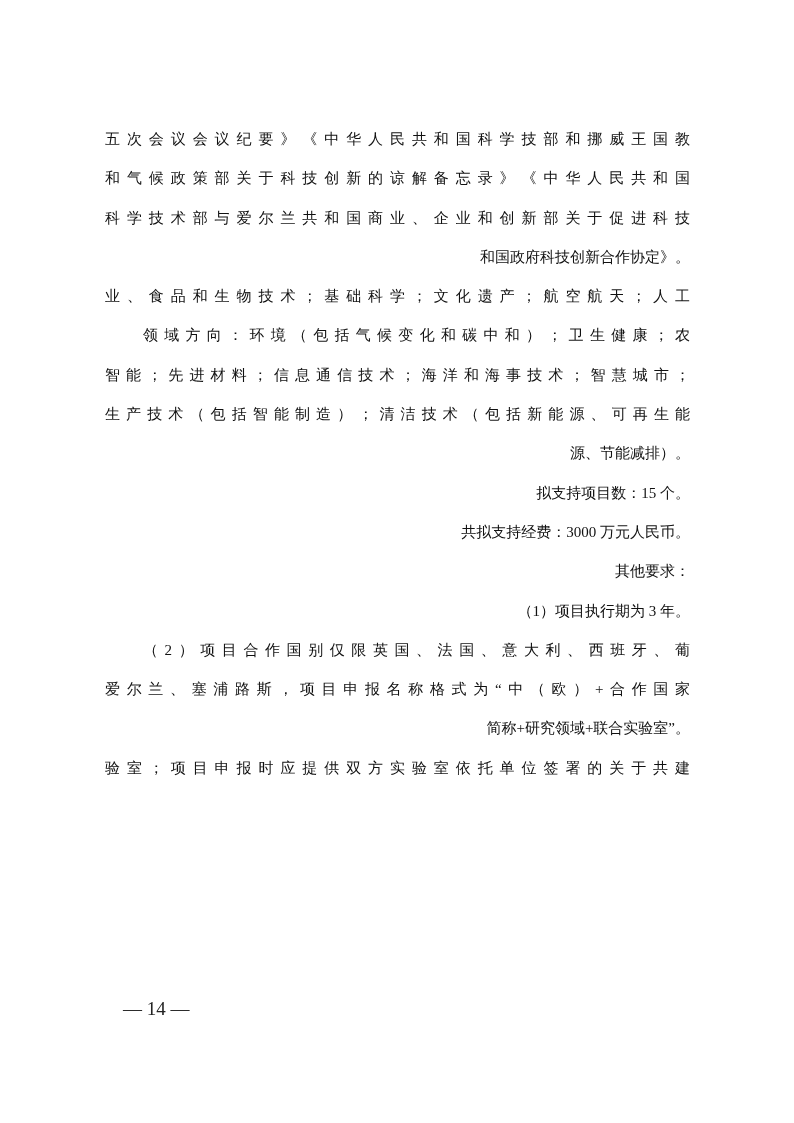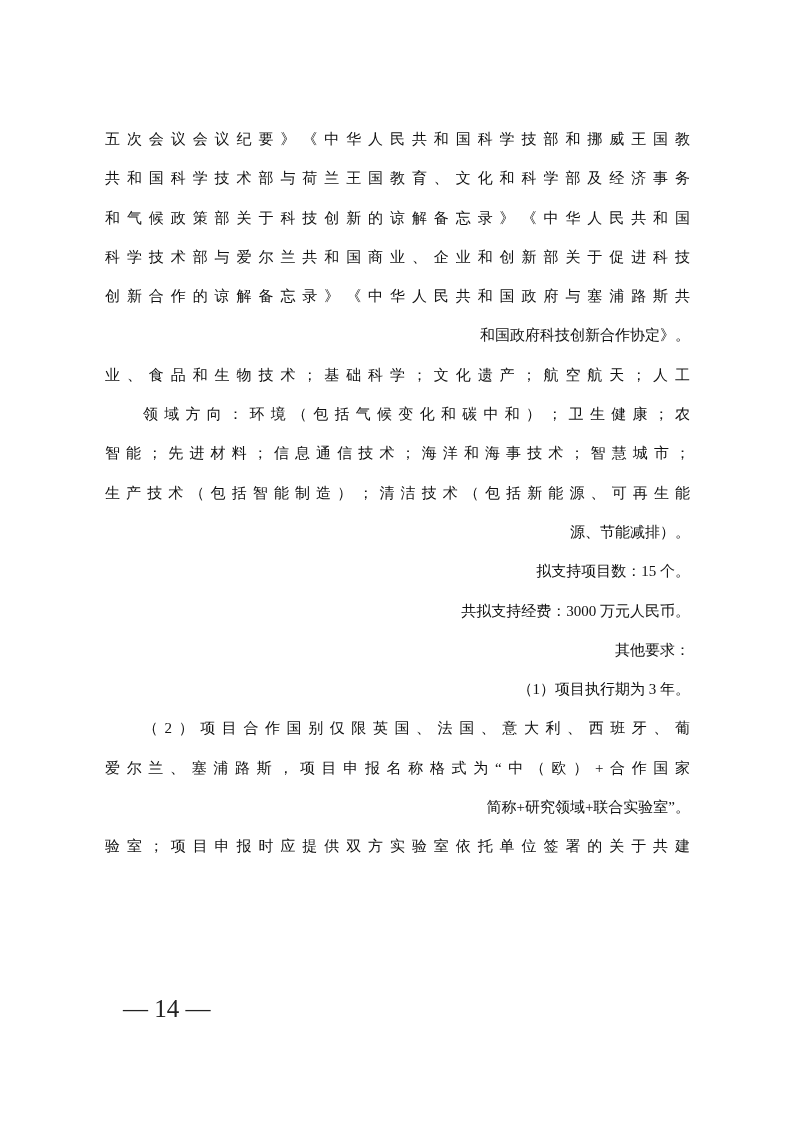--- a/index.html
+++ b/index.html
@@ -35,35 +35,33 @@
     text-align-last: justify;
   }
   
   .ind {
     text-indent: 38px;
   }
   .footer {
     position: absolute;
     left: 123px;
     top: 997px;
-    font-size: 25px;
+    font-size: 19px;
     line-height: 24px;
     color: #222222;
   }
 </style>
 </head>
 <body>
 
 <div class="page">
   <div class="text-block">
     <div class="ln j">五次会议会议纪要》《中华人民共和国科学技部和挪威王国教</div>
-    <div class="ln j">共和国科学技术部与荷兰王国教育、文化和科学部及经济事务</div>
     <div class="ln j">和气候政策部关于科技创新的谅解备忘录》《中华人民共和国</div>
     <div class="ln j">科学技术部与爱尔兰共和国商业、企业和创新部关于促进科技</div>
-    <div class="ln j">创新合作的谅解备忘录》《中华人民共和国政府与塞浦路斯共</div>
     <div class="ln">和国政府科技创新合作协定》。</div>
     <div class="ln j">业、食品和生物技术；基础科学；文化遗产；航空航天；人工</div>
     <div class="ln ind j">领域方向：环境（包括气候变化和碳中和）；卫生健康；农</div>
     <div class="ln j">智能；先进材料；信息通信技术；海洋和海事技术；智慧城市；</div>
     <div class="ln j">生产技术（包括智能制造）；清洁技术（包括新能源、可再生能</div>
     <div class="ln">源、节能减排）。</div>
     <div class="ln ind">拟支持项目数：15 个。</div>
     <div class="ln ind">共拟支持经费：3000 万元人民币。</div>
     <div class="ln ind">其他要求：</div>
     <div class="ln ind">（1）项目执行期为 3 年。</div>

